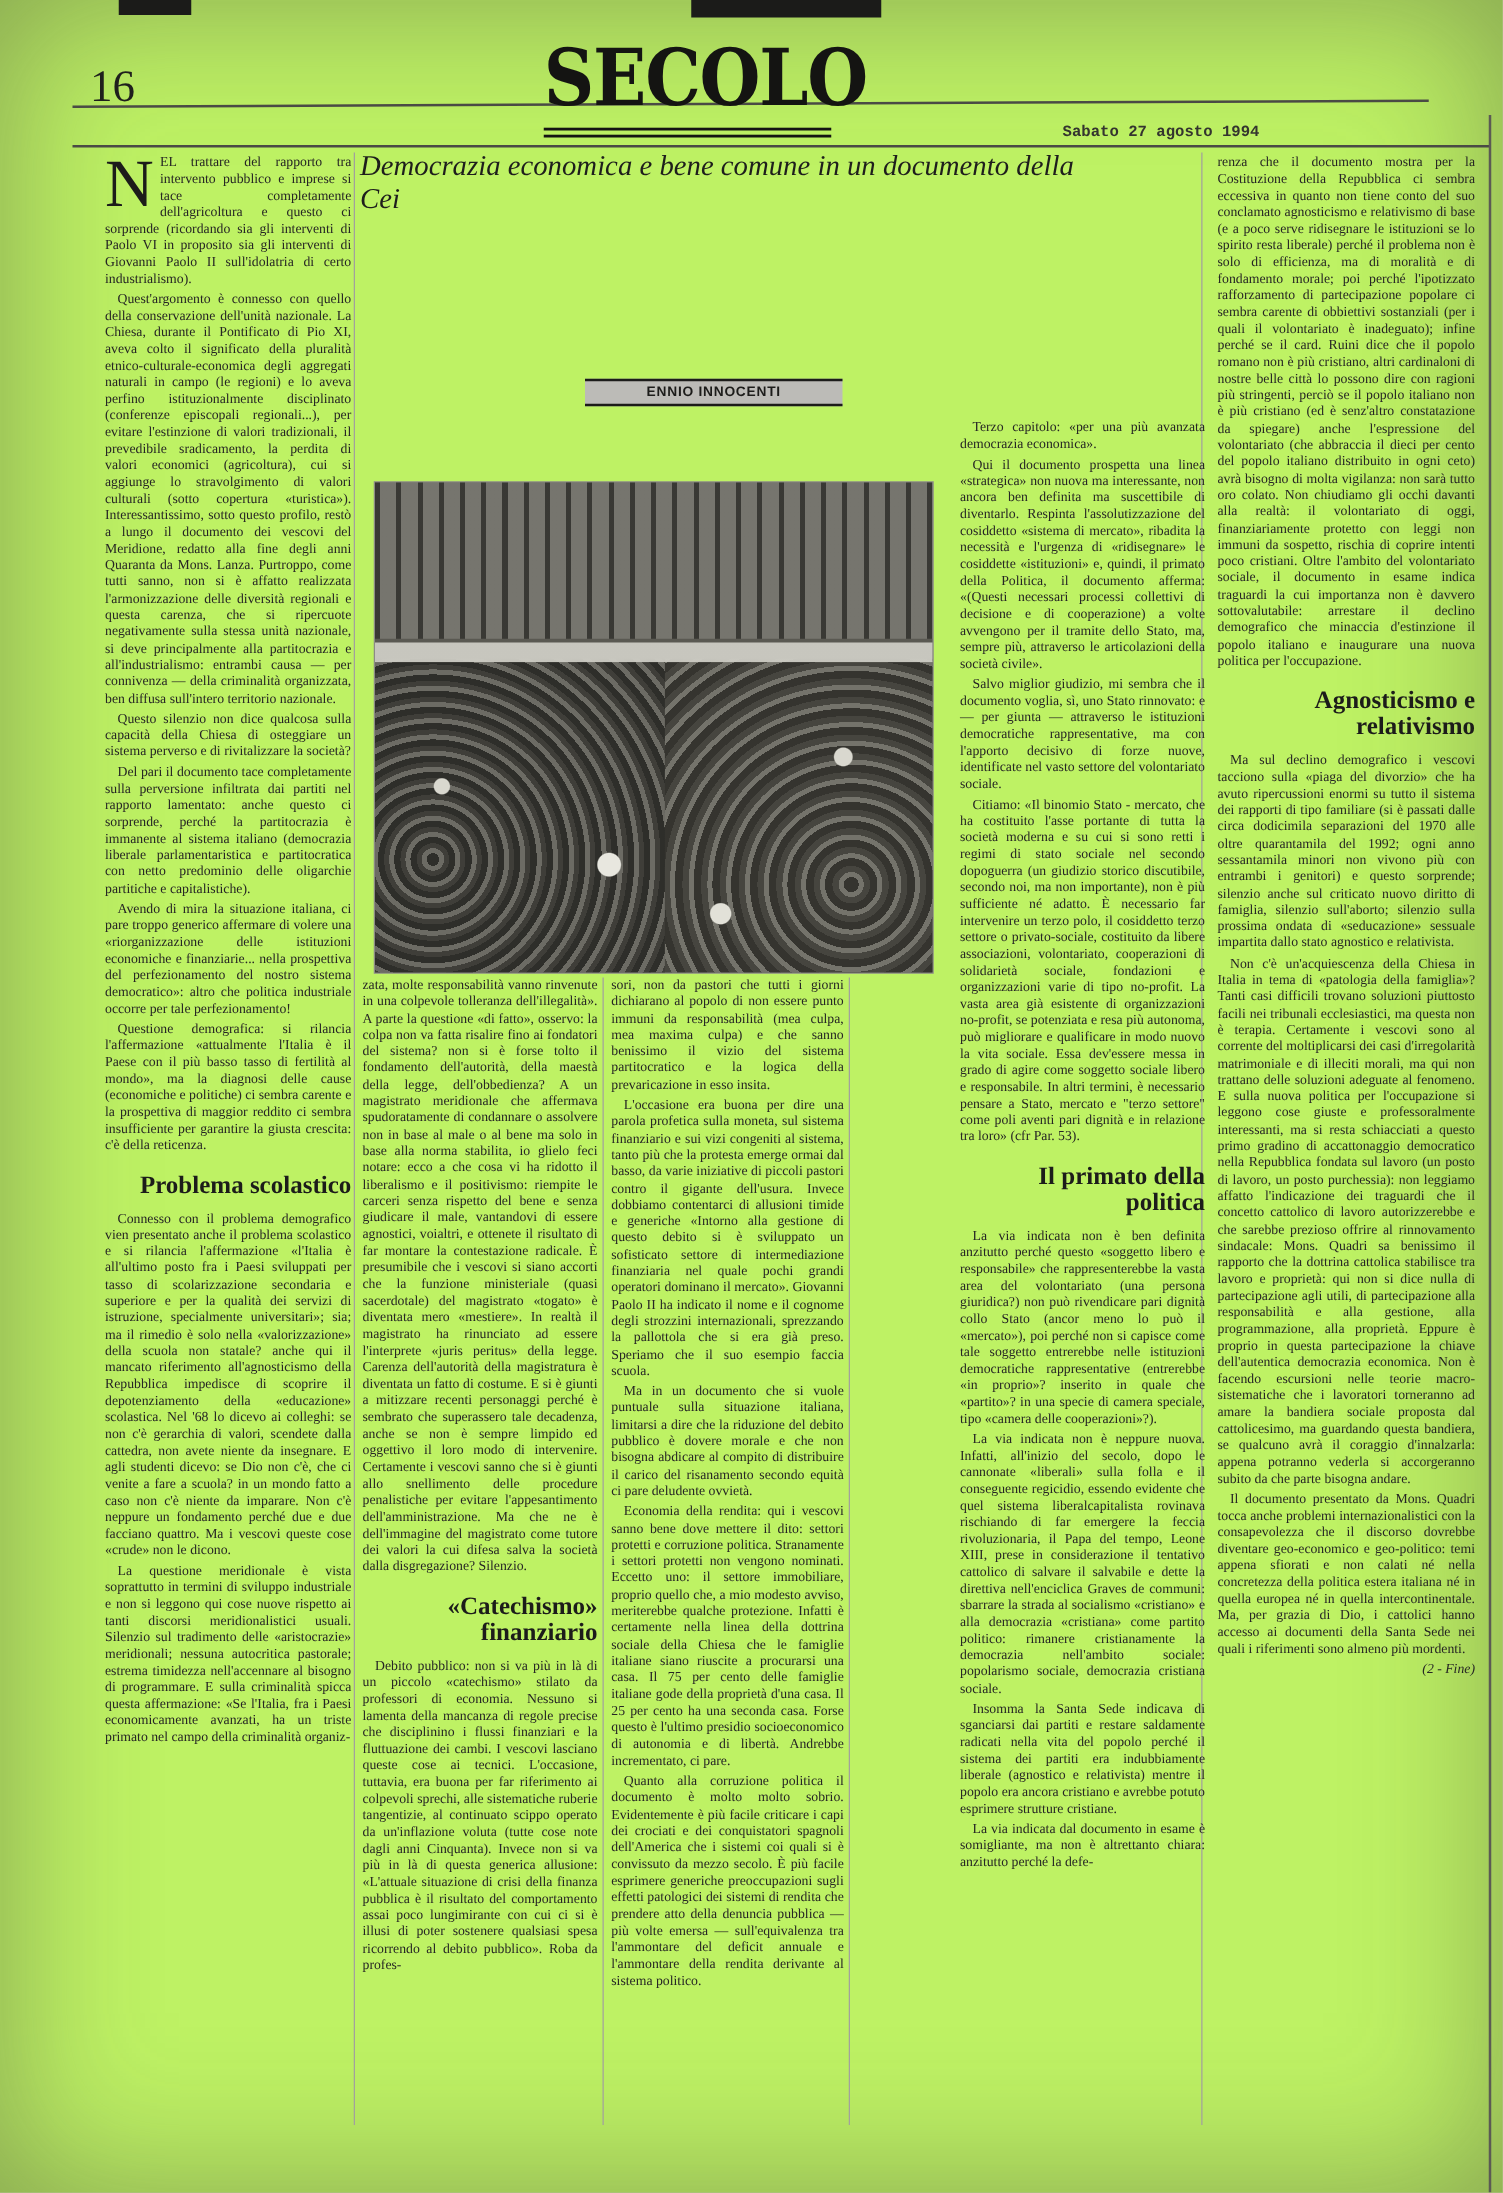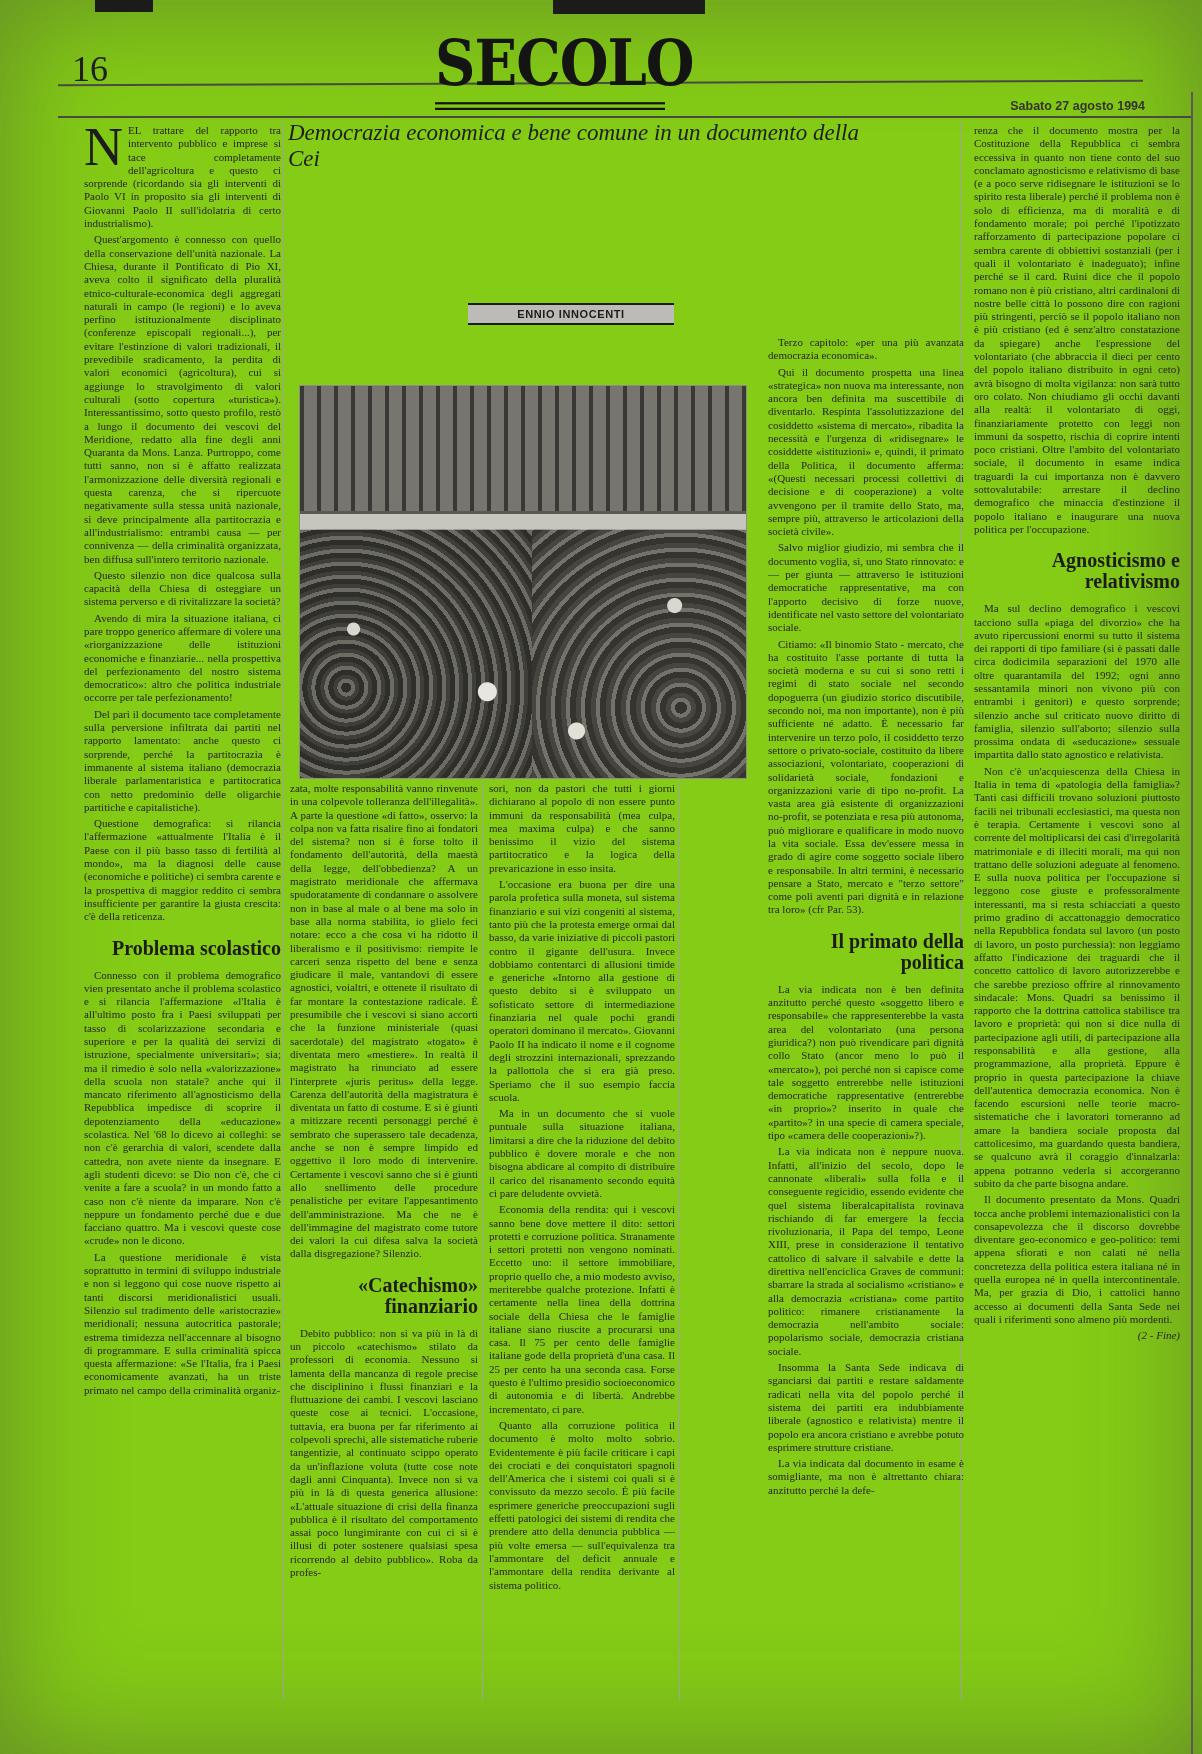--- a/index.html
+++ b/index.html
@@ -3,40 +3,40 @@
 <meta charset="utf-8">
 <style>
   html,body{margin:0;padding:0;}
   body{
     width:1202px;height:1754px;position:relative;overflow:hidden;
     background:#a9a8a4;
     font-family:"Liberation Serif",serif;
   }
   .page{
     position:absolute;left:0;top:0;width:1202px;height:1754px;
-    background:#84cc16;
+    background:#bef264;
     box-shadow:inset 0 0 120px rgba(60,60,55,.45);
   }
   
   .topbar{position:absolute;background:#1b1b19;}
   .rule{position:absolute;background:#4a4a45;}
   .page-number{
     position:absolute;left:72px;top:48px;font-size:36px;color:#1f1f1d;
     font-family:"Liberation Serif",serif;
   }
   .masthead{
     position:absolute;left:435px;top:26px;width:230px;
     font-family:"DejaVu Serif",serif;font-weight:bold;font-size:56px;
     letter-spacing:-1px;color:#141412;text-align:center;
     transform:scaleY(1.12);transform-origin:top;
     border-bottom:7px double #141412;padding-bottom:2px;
   }
   .issue-date{
-    position:absolute;left:850px;top:99px;width:295px;text-align:right;
-    font-family:Liberation Sans, sans-serif;font-weight:bold;
+    position:absolute;left:850px;top:99px;width:295px;
+    font-family:Liberation Mono, monospace;font-weight:bold;
     font-size:12.5px;color:#34342f;
   }
   
   .kicker{
     position:absolute;left:288px;top:120px;width:574px;
     font-style:italic;font-weight:normal;font-size:23px;color:#1e1e1c;
   }
   .headline{
     position:absolute;left:292px;top:150px;width:562px;text-align:center;
     font-family:"Liberation Serif",serif;font-size:62px;line-height:1.04;
@@ -106,22 +106,22 @@
 
   <div class="vsep" style="left:283px;top:122px;height:1578px;"></div>
   <div class="vsep" style="left:482px;top:782px;height:918px;"></div>
   <div class="vsep" style="left:679px;top:782px;height:918px;"></div>
   <div class="vsep" style="left:961px;top:122px;height:1578px;"></div>
 
   <div class="col" style="left:84px;top:124px;width:197px;">
       <p style="text-indent: 0px;"><span class="dropcap">N</span>EL trattare del rapporto tra intervento pubblico e imprese si tace completamente dell'agricoltura e questo ci sorprende (ricordando sia gli interventi di Paolo VI in proposito sia gli interventi di Giovanni Paolo II sull'idolatria di certo industrialismo).</p>
       <p>Quest'argomento è connesso con quello della conservazione dell'unità nazionale. La Chiesa, durante il Pontificato di Pio XI, aveva colto il significato della pluralità etnico-culturale-economica degli aggregati naturali in campo (le regioni) e lo aveva perfino istituzionalmente disciplinato (conferenze episcopali regionali...), per evitare l'estinzione di valori tradizionali, il prevedibile sradicamento, la perdita di valori economici (agricoltura), cui si aggiunge lo stravolgimento di valori culturali (sotto copertura «turistica»). Interessantissimo, sotto questo profilo, restò a lungo il documento dei vescovi del Meridione, redatto alla fine degli anni Quaranta da Mons. Lanza. Purtroppo, come tutti sanno, non si è affatto realizzata l'armonizzazione delle diversità regionali e questa carenza, che si ripercuote negativamente sulla stessa unità nazionale, si deve principalmente alla partitocrazia e all'industrialismo: entrambi causa — per connivenza — della criminalità organizzata, ben diffusa sull'intero territorio nazionale.</p>
       <p>Questo silenzio non dice qualcosa sulla capacità della Chiesa di osteggiare un sistema perverso e di rivitalizzare la società?</p>
+      <p>Del pari il documento tace completamente sulla perversione infiltrata dai partiti nel rapporto lamentato: anche questo ci sorprende, perché la partitocrazia è immanente al sistema italiano (democrazia liberale parlamentaristica e partitocratica con netto predominio delle oligarchie partitiche e capitalistiche).</p>
       <p>Avendo di mira la situazione italiana, ci pare troppo generico affermare di volere una «riorganizzazione delle istituzioni economiche e finanziarie... nella prospettiva del perfezionamento del nostro sistema democratico»: altro che politica industriale occorre per tale perfezionamento!</p>
-      <p>Del pari il documento tace completamente sulla perversione infiltrata dai partiti nel rapporto lamentato: anche questo ci sorprende, perché la partitocrazia è immanente al sistema italiano (democrazia liberale parlamentaristica e partitocratica con netto predominio delle oligarchie partitiche e capitalistiche).</p>
       <p>Questione demografica: si rilancia l'affermazione «attualmente l'Italia è il Paese con il più basso tasso di fertilità al mondo», ma la diagnosi delle cause (economiche e politiche) ci sembra carente e la prospettiva di maggior reddito ci sembra insufficiente per garantire la giusta crescita: c'è della reticenza.</p>
       <h3>Problema scolastico</h3>
       <p>Connesso con il problema demografico vien presentato anche il problema scolastico e si rilancia l'affermazione «l'Italia è all'ultimo posto fra i Paesi sviluppati per tasso di scolarizzazione secondaria e superiore e per la qualità dei servizi di istruzione, specialmente universitari»; sia; ma il rimedio è solo nella «valorizzazione» della scuola non statale? anche qui il mancato riferimento all'agnosticismo della Repubblica impedisce di scoprire il depotenziamento della «educazione» scolastica. Nel '68 lo dicevo ai colleghi: se non c'è gerarchia di valori, scendete dalla cattedra, non avete niente da insegnare. E agli studenti dicevo: se Dio non c'è, che ci venite a fare a scuola? in un mondo fatto a caso non c'è niente da imparare. Non c'è neppure un fondamento perché due e due facciano quattro. Ma i vescovi queste cose «crude» non le dicono.</p>
       <p>La questione meridionale è vista soprattutto in termini di sviluppo industriale e non si leggono qui cose nuove rispetto ai tanti discorsi meridionalistici usuali. Silenzio sul tradimento delle «aristocrazie» meridionali; nessuna autocritica pastorale; estrema timidezza nell'accennare al bisogno di programmare. E sulla criminalità spicca questa affermazione: «Se l'Italia, fra i Paesi economicamente avanzati, ha un triste primato nel campo della criminalità organiz-</p>
     </div>
   <div class="col" style="left:290px;top:782px;width:188px;">
       <p class="cont">zata, molte responsabilità vanno rinvenute in una colpevole tolleranza dell'illegalità». A parte la questione «di fatto», osservo: la colpa non va fatta risalire fino ai fondatori del sistema? non si è forse tolto il fondamento dell'autorità, della maestà della legge, dell'obbedienza? A un magistrato meridionale che affermava spudoratamente di condannare o assolvere non in base al male o al bene ma solo in base alla norma stabilita, io glielo feci notare: ecco a che cosa vi ha ridotto il liberalismo e il positivismo: riempite le carceri senza rispetto del bene e senza giudicare il male, vantandovi di essere agnostici, voialtri, e ottenete il risultato di far montare la contestazione radicale. È presumibile che i vescovi si siano accorti che la funzione ministeriale (quasi sacerdotale) del magistrato «togato» è diventata mero «mestiere». In realtà il magistrato ha rinunciato ad essere l'interprete «juris peritus» della legge. Carenza dell'autorità della magistratura è diventata un fatto di costume. E si è giunti a mitizzare recenti personaggi perché è sembrato che superassero tale decadenza, anche se non è sempre limpido ed oggettivo il loro modo di intervenire. Certamente i vescovi sanno che si è giunti allo snellimento delle procedure penalistiche per evitare l'appesantimento dell'amministrazione. Ma che ne è dell'immagine del magistrato come tutore dei valori la cui difesa salva la società dalla disgregazione? Silenzio.</p>
       <h3>«Catechismo» finanziario</h3>
       <p>Debito pubblico: non si va più in là di un piccolo «catechismo» stilato da professori di economia. Nessuno si lamenta della mancanza di regole precise che disciplinino i flussi finanziari e la fluttuazione dei cambi. I vescovi lasciano queste cose ai tecnici. L'occasione, tuttavia, era buona per far riferimento ai colpevoli sprechi, alle sistematiche ruberie tangentizie, al continuato scippo operato da un'inflazione voluta (tutte cose note dagli anni Cinquanta). Invece non si va più in là di questa generica allusione: «L'attuale situazione di crisi della finanza pubblica è il risultato del comportamento assai poco lungimirante con cui ci si è illusi di poter sostenere qualsiasi spesa ricorrendo al debito pubblico». Roba da profes-</p>
     </div>

